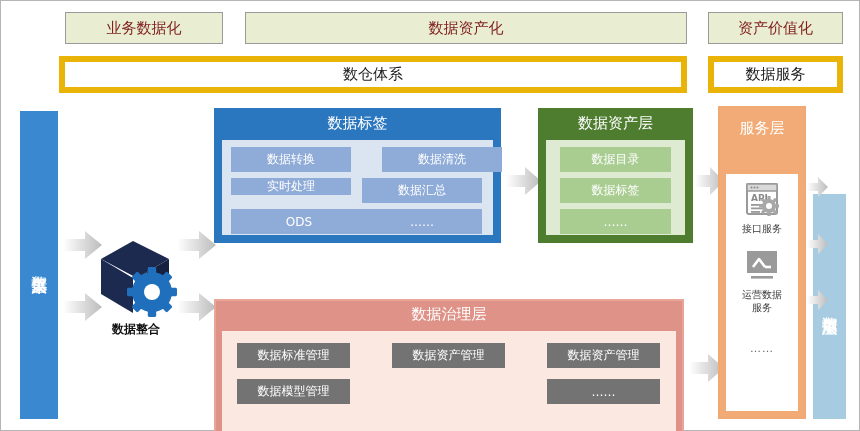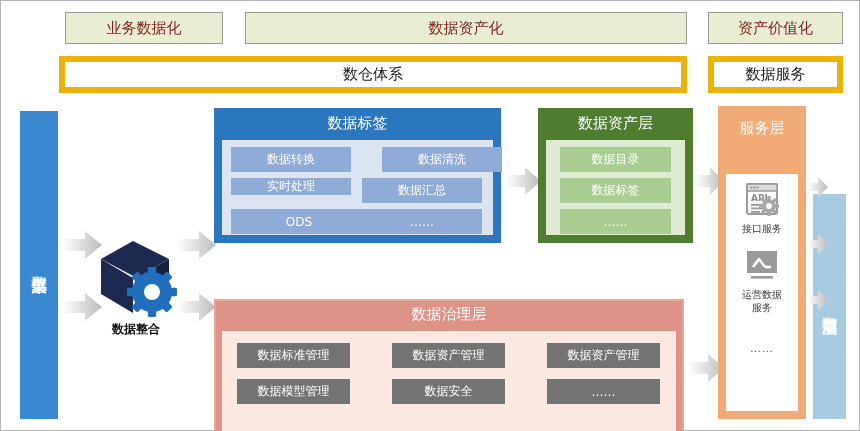--- a/index.html
+++ b/index.html
@@ -198,21 +198,20 @@
     <path d="M0,9 L15,9 L15,1 L29,15 L15,29 L15,21 L0,21 Z" fill="url(#gA)"></path>
   </svg>
 
   <div class="abs panel pink-panel" style="left:213px;top:286px;width:470px;height:140px;margin-top:12px;">
     <div class="panel-title" style="height:26px;background:#df9287;">数据治理层</div>
     <div class="pink-body" style="position:absolute;left:6px;top:30px;right:6px;bottom:6px;">
       <div style="position:absolute;left:15px;top:12px;width:113px;height:25px;" class="chip pink-chip">数据标准管理</div>
       <div style="position:absolute;left:170px;top:12px;width:113px;height:25px;" class="chip pink-chip">数据资产管理</div>
       <div style="position:absolute;left:325px;top:12px;width:113px;height:25px;" class="chip pink-chip">数据资产管理</div>
       <div style="position:absolute;left:15px;top:48px;width:113px;height:25px;" class="chip pink-chip">数据模型管理</div>
-      <div style="position:absolute;left:170px;top:48px;width:113px;height:25px;" class="chip pink-chip">数据安全</div>
       <div style="position:absolute;left:325px;top:48px;width:113px;height:25px;" class="chip pink-chip">……</div>
     </div>
   </div>
 
   <svg class="arrow" style="left:688px;top:352px;" width="36" height="30" viewBox="0 0 36 30">
     <path d="M0,9 L19,9 L19,1 L35,15 L19,29 L19,21 L0,21 Z" fill="url(#gA)"></path>
   </svg>
 
   <div class="abs orange-panel" style="left:717px;top:105px;width:88px;height:313px;">
     <div class="panel-title" style="height:40px;font-size:15px;">服务层</div>

